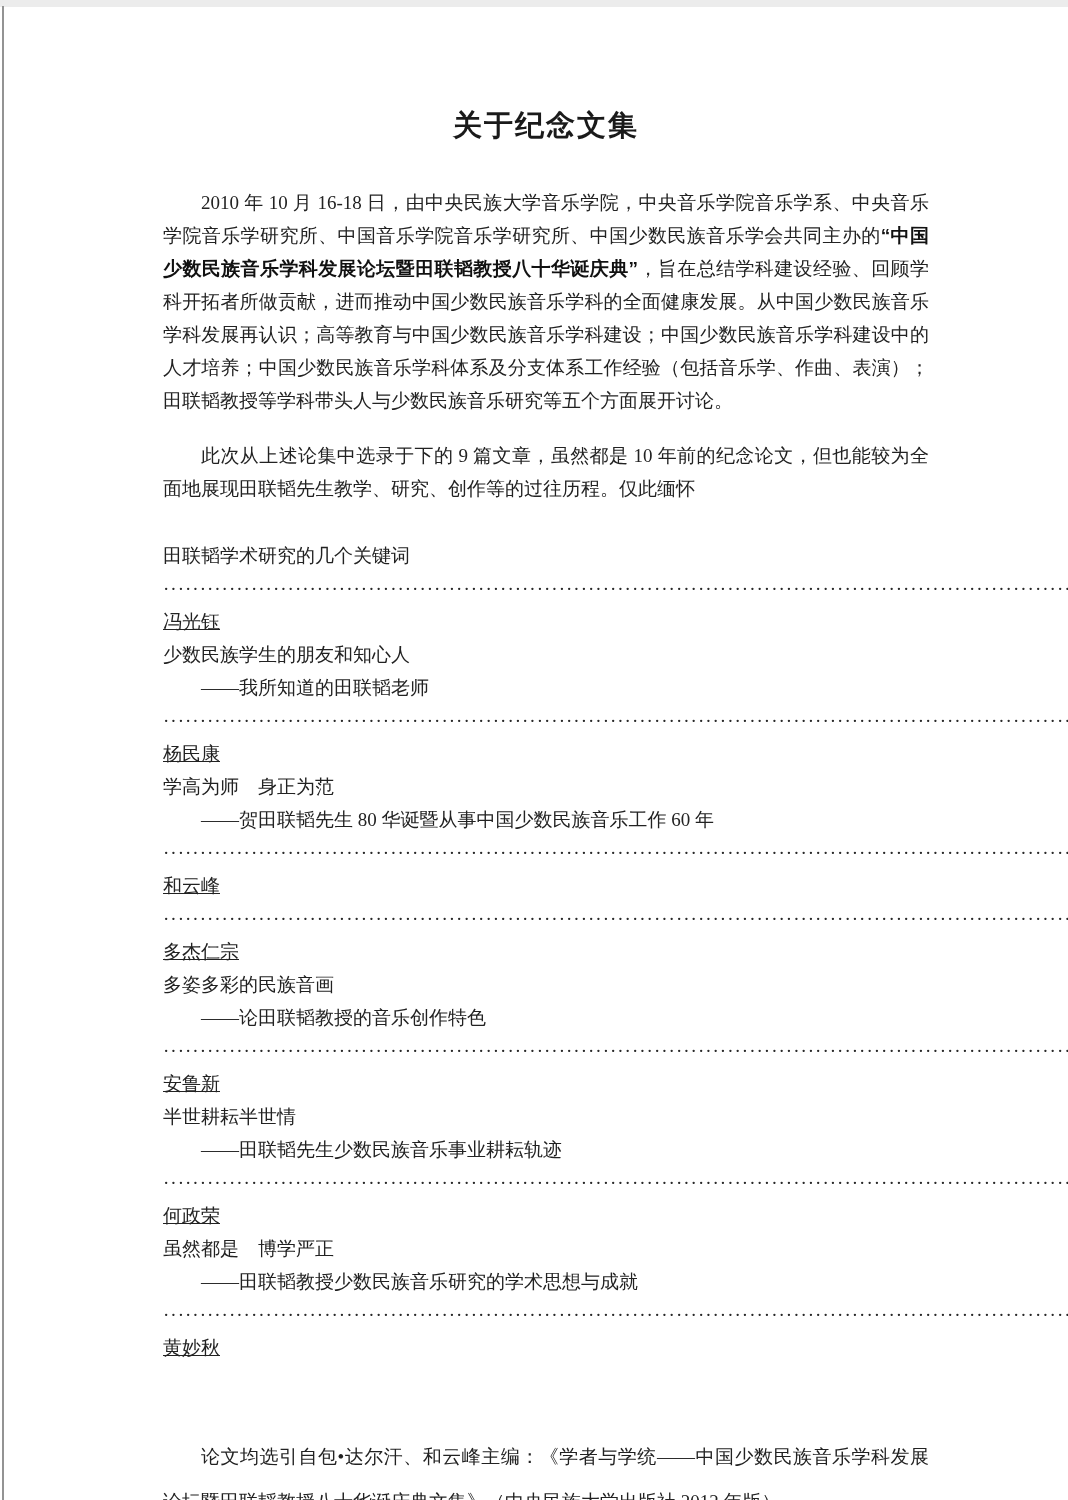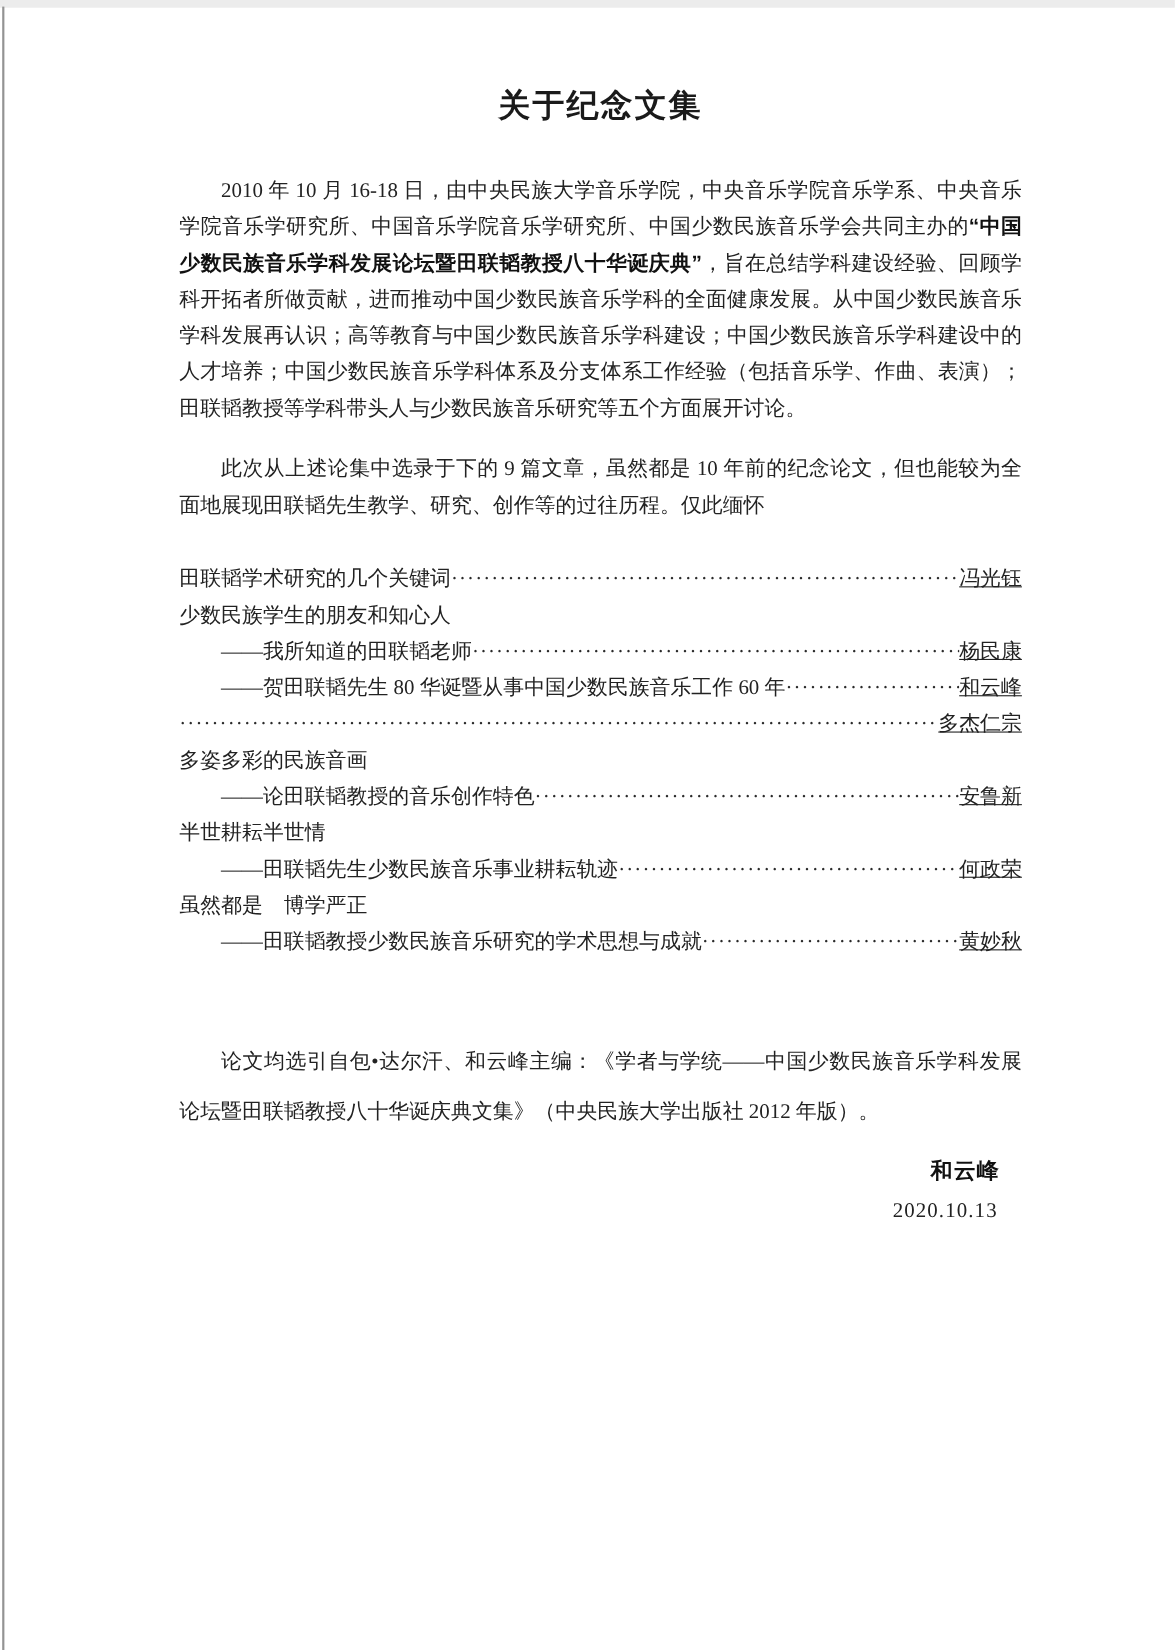--- a/index.html
+++ b/index.html
@@ -16,21 +16,21 @@
     background: #ececec;
   }
   .left-line {
     position: absolute; top: 6px; bottom: 0; left: 2px; width: 2px;
     background: #939393;
   }
   .content {
     position: absolute; left: 163px; top: 0; width: 766px;
   }
   .doc-title {
-    margin: 75px 0 0 0;
+    margin: 104px 0 0 0;
     text-align: center;
     font-family: "Liberation Sans", "DejaVu Sans", sans-serif;
     font-weight: bold;
     font-size: 29px;
     line-height: 42px;
     letter-spacing: 2px;
     color: #1a1a1a;
   }
   .para {
     margin: 0;
@@ -46,21 +46,21 @@
     font-family: "Liberation Sans", "DejaVu Sans", sans-serif;
     font-weight: bold;
     color: #111111;
   }
   .toc {
     margin-top: 34px;
     font-size: 19px;
     line-height: 33px;
   }
   .toc-line { white-space: nowrap; }
-  .toc-row { display: flex; align-items: baseline; }
+  .toc-row { display: flex; align-items: baseline; flex-direction: column; }
   .toc-row .toc-title { flex: 0 0 auto; white-space: nowrap; }
   .toc-row.indent .toc-title { padding-left: 38px; text-align: center; }
   .toc-dots {
     flex: 1 1 auto;
     min-width: 0;
     overflow: hidden;
     white-space: nowrap;
     color: #2a2a2a;
   }
   .toc-dots::after {
@@ -109,20 +109,21 @@
     </div>
 
 
     <div class="toc-line">少数民族学生的朋友和知心人</div>
     <div class="toc-row indent">
       <span class="toc-title">——我所知道的田联韬老师</span>
       <span class="toc-dots"></span>
       <span class="toc-author">杨民康</span>
     </div>
 
+    <div class="toc-line">学高为师　身正为范</div>
     <div class="toc-row indent">
       <span class="toc-title">——贺田联韬先生 80 华诞暨从事中国少数民族音乐工作 60 年</span>
       <span class="toc-dots"></span>
       <span class="toc-author">和云峰</span>
     </div>
 
     <div class="toc-row">
       <span class="toc-dots"></span>
       <span class="toc-author">多杰仁宗</span>
     </div>

